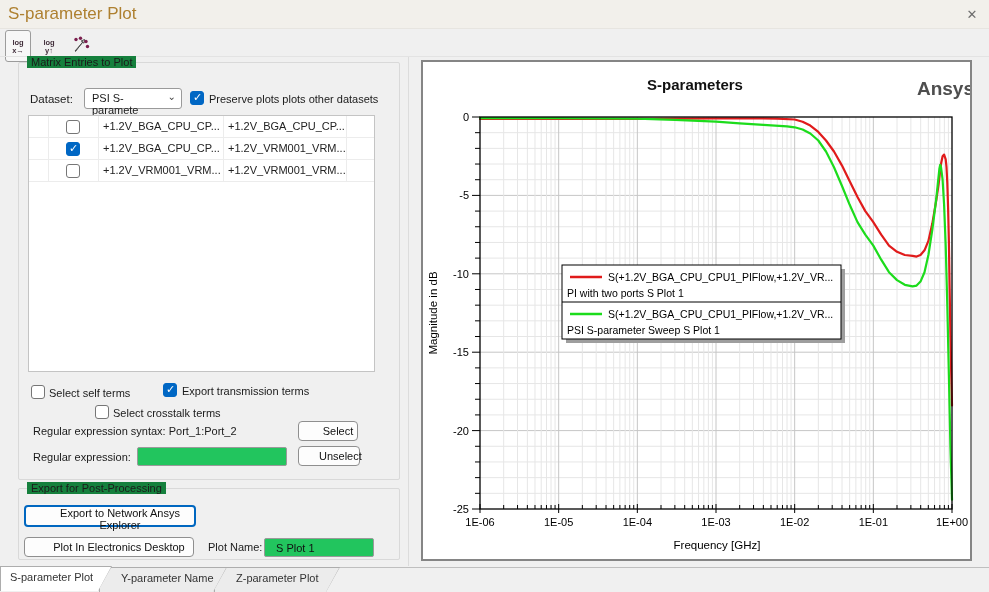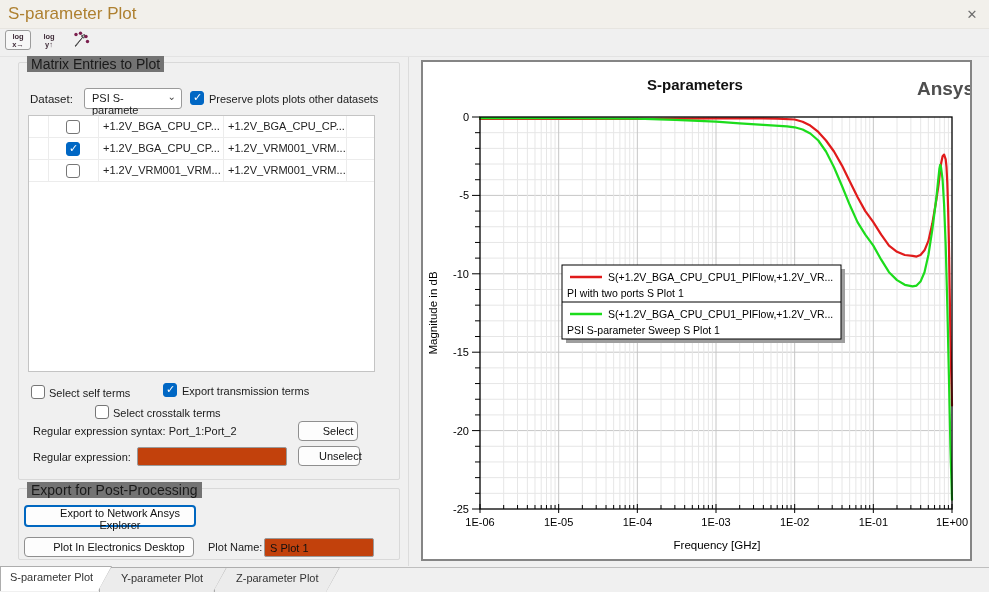--- a/index.html
+++ b/index.html
@@ -9,46 +9,46 @@
 
   
   .titlebar { position:absolute; left:0; top:0; width:989px; height:29px; background:#f2f0eb;
               border-bottom:1px solid #e7e5e0; }
   .win-title { position:absolute; left:8px; top:4px; font-size:17px; color:#ae8030; }
   .close-x { position:absolute; right:8px; top:6px; width:18px; height:18px; color:#6e6e6e;
              font-size:13px; text-align:center; line-height:18px; cursor:default; }
 
   
   .toolbar { position:absolute; left:0; top:29px; width:989px; height:27px; background:#f0f0f0; }
-  .tbtn { position:absolute; top:1px; height:20px; width:26px; background:transparent; border:none;
+  .tbtn { position:absolute; top:1px; height:32px; width:26px; background:transparent; border:none;
           border-radius:3px; font-family:"Liberation Sans",sans-serif; }
   .tbtn.pressed { background:#f7f7f7; border:1px solid #9c9c9c; }
   .tb-lines { display:flex; flex-direction:column; align-items:center; line-height:8px; margin-top:2px; }
   .tb-lines span { font-size:7.5px; font-weight:bold; color:#43303c; }
   .hsep1 { position:absolute; left:0; top:56px; width:989px; height:1px; background:#e3e3e3; }
   .vsep { position:absolute; left:408px; top:57px; width:1px; height:509px; background:#dcdcdc; }
 
   
   .groupbox { position:absolute; border:1px solid #d9d9d9; border-radius:2px; }
-  .gb-label { position:absolute; top:-7px; left:8px; background:#737373; padding:0 4px; font-size:14px; color:#1a1a1a; }
+  .gb-label { position:absolute; top:-7px; left:8px; background:#15803d; padding:0 4px; font-size:11px; color:#1a1a1a; }
 
   
   .lbl { position:absolute; font-size:11px; color:#1a1a1a; white-space:nowrap; }
   .combo { position:absolute; background:#fff; border:1px solid #9a9a9a; border-radius:3px;
            font-size:11px; padding:3px 18px 0 7px; }
   .combo .chev { position:absolute; right:5px; top:2px; font-size:10px; color:#444; }
   .cb { position:absolute; width:14px; height:14px; border:1px solid #767676; border-radius:3px;
         background:#fff; }
   .cb.on { background:#0067c4; border-color:#0067c4; }
   .cb.on::after { content:"\2713"; color:#fff; font-size:11px; position:absolute; left:2px; top:-1px; }
   .btn { position:absolute; background:#fdfdfd; border:1px solid #8f8f8f; border-radius:4px;
          font-size:11px; font-family:"Liberation Sans",sans-serif; color:#111;padding-left:20px; }
   .btn.focus { border:2px solid #0067c0; }
-  .input { position:absolute; background:#c2410c; border:1px solid #9a9a9a; border-radius:2px;
-           font-size:11px; padding:0 5px; font-family:"Liberation Sans",sans-serif; color:#111; }
+  .input { position:absolute; background:#22c55e; border:1px solid #9a9a9a; border-radius:2px;
+           font-size:11px; padding:0 11px; font-family:"Liberation Sans",sans-serif; color:#111; }
 
   
   .mtable { position:absolute; left:28px; top:115px; width:347px; height:257px; background:#fff;
             border:1px solid #c4c4c4; overflow:hidden; }
   .mt-head { position:relative; height:20px; background:#f9f9f9; border-bottom:1px solid #d6d6d6; }
   .mt-head .hcell { position:absolute; top:3px; font-size:11px; color:#222; }
   .mt-vline { position:absolute; top:0; width:1px; background:#dcdcdc; height:20px; }
   .mt-row { position:relative; height:22px; border-bottom:1px solid #ececec; }
   .mt-row .rvline { position:absolute; top:0; width:1px; height:22px; background:#ececec; }
   .mt-cell { position:absolute; top:4px; font-size:11px; color:#222; white-space:nowrap; }
@@ -361,20 +361,20 @@
 <div class="tabline"></div>
 <div id="tabbar">
     <div class="tab active" style="left: 0px; top: 566px; width: 112px; z-index: 3;">
       <div class="shape"></div>
       <div class="inner"></div>
       <span class="tlabel" style="left:10px;">S-parameter Plot</span>
     </div>
     <div class="tab" style="left: 99px; top: 567px; width: 128px; z-index: 2;">
       <div class="shape"></div>
       <div class="inner"></div>
-      <span class="tlabel" style="left:22px;">Y-parameter Plot</span>
+      <span class="tlabel" style="left:22px;">Y-parameter Name</span>
     </div>
     <div class="tab" style="left: 214px; top: 567px; width: 126px; z-index: 1;">
       <div class="shape"></div>
       <div class="inner"></div>
       <span class="tlabel" style="left:22px;">Z-parameter Plot</span>
     </div>
   </div>
 
 </body></html>

